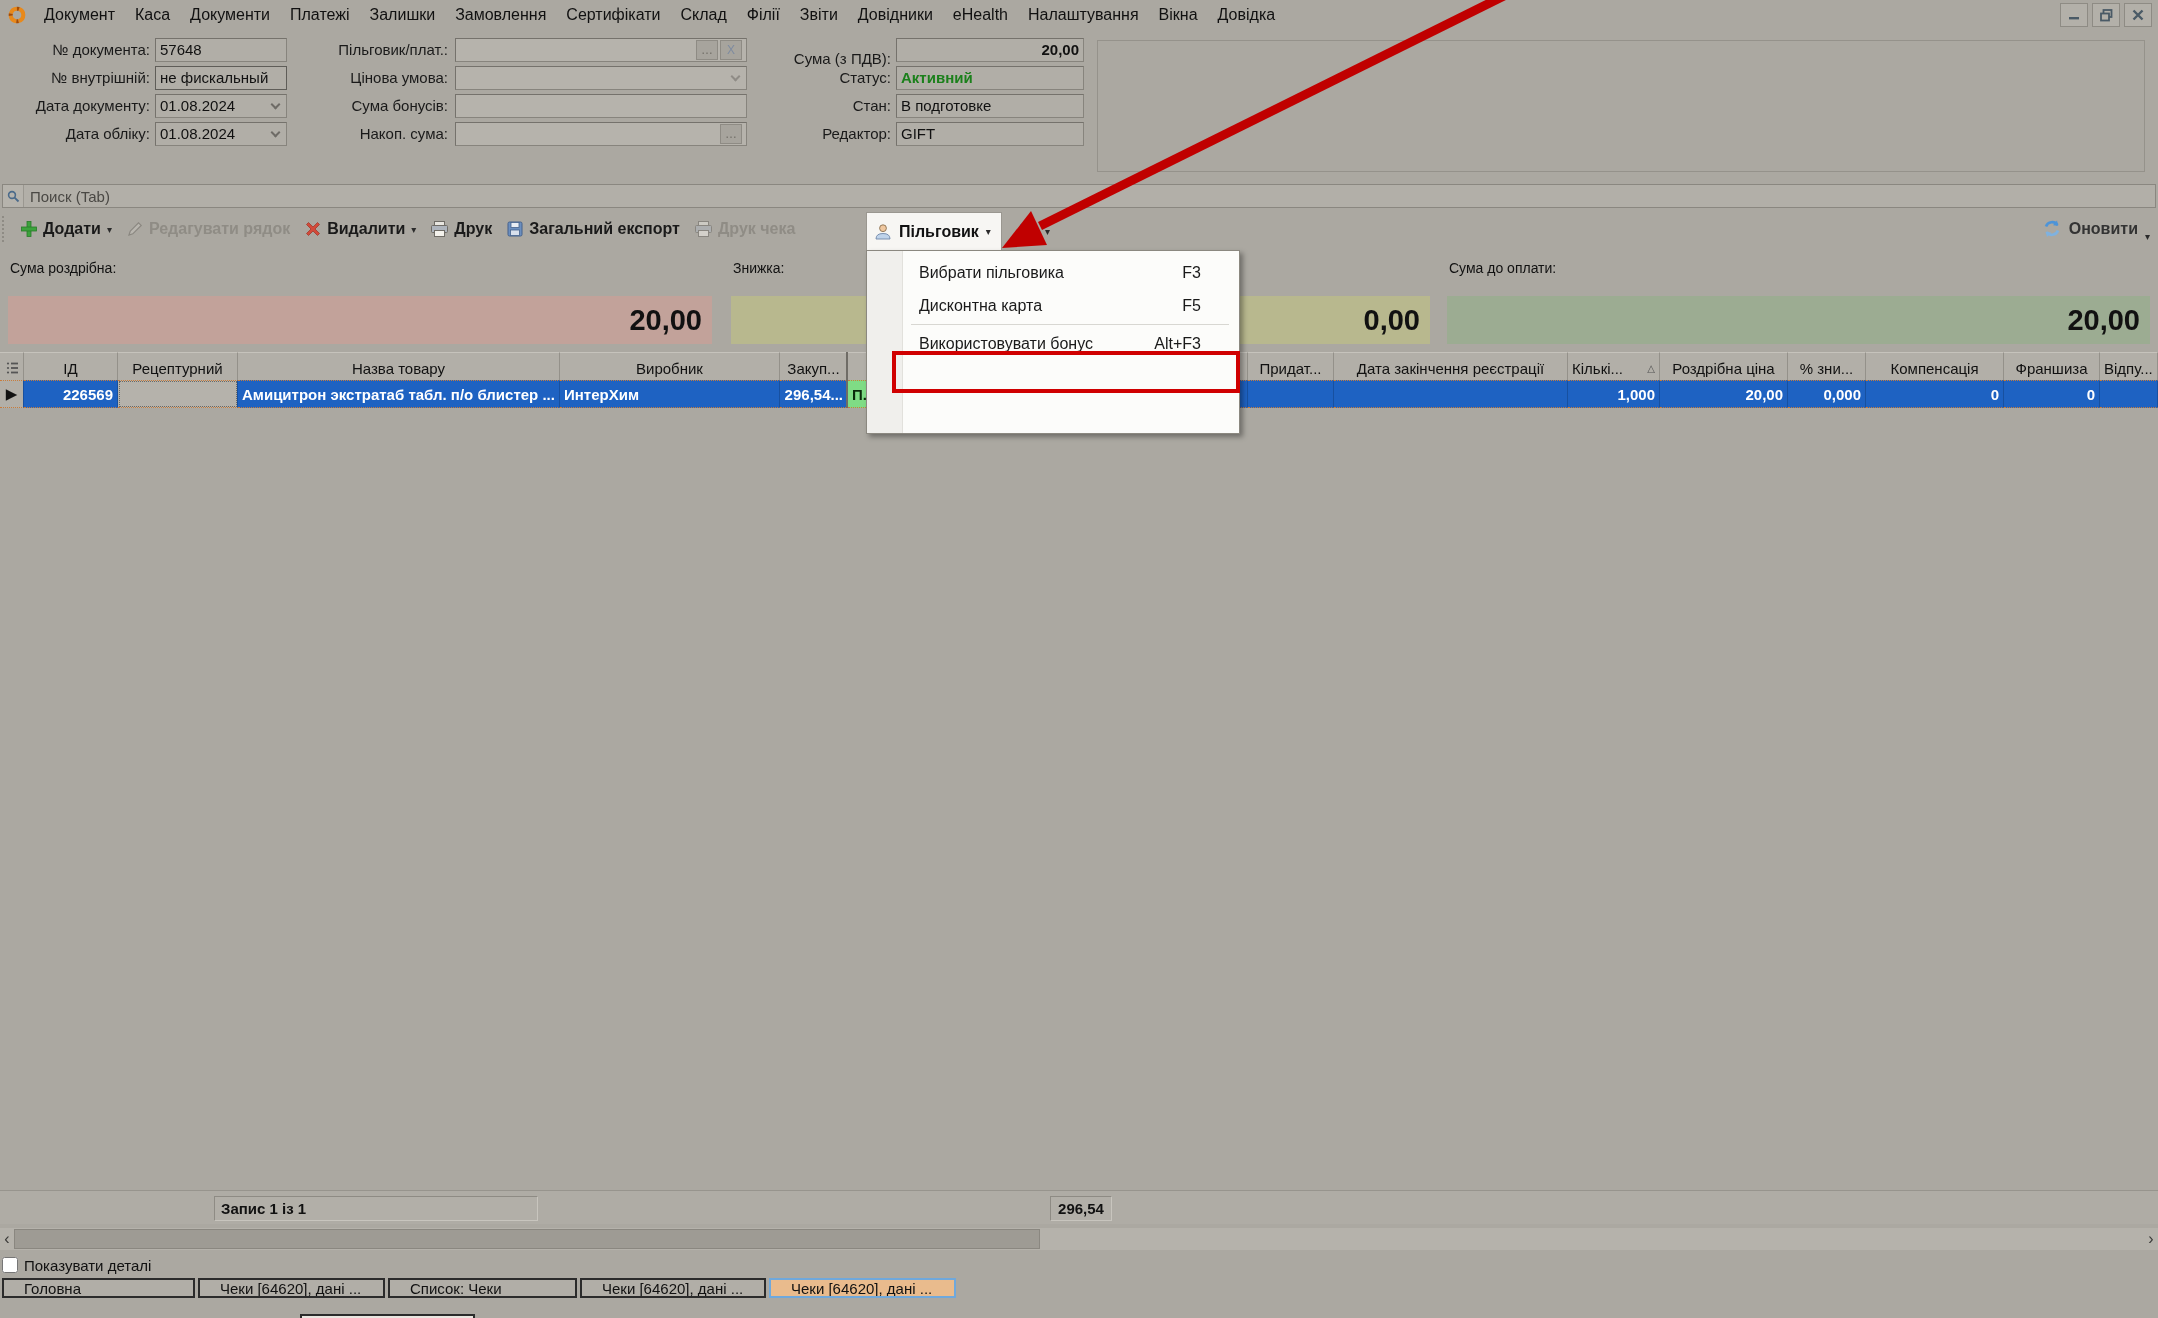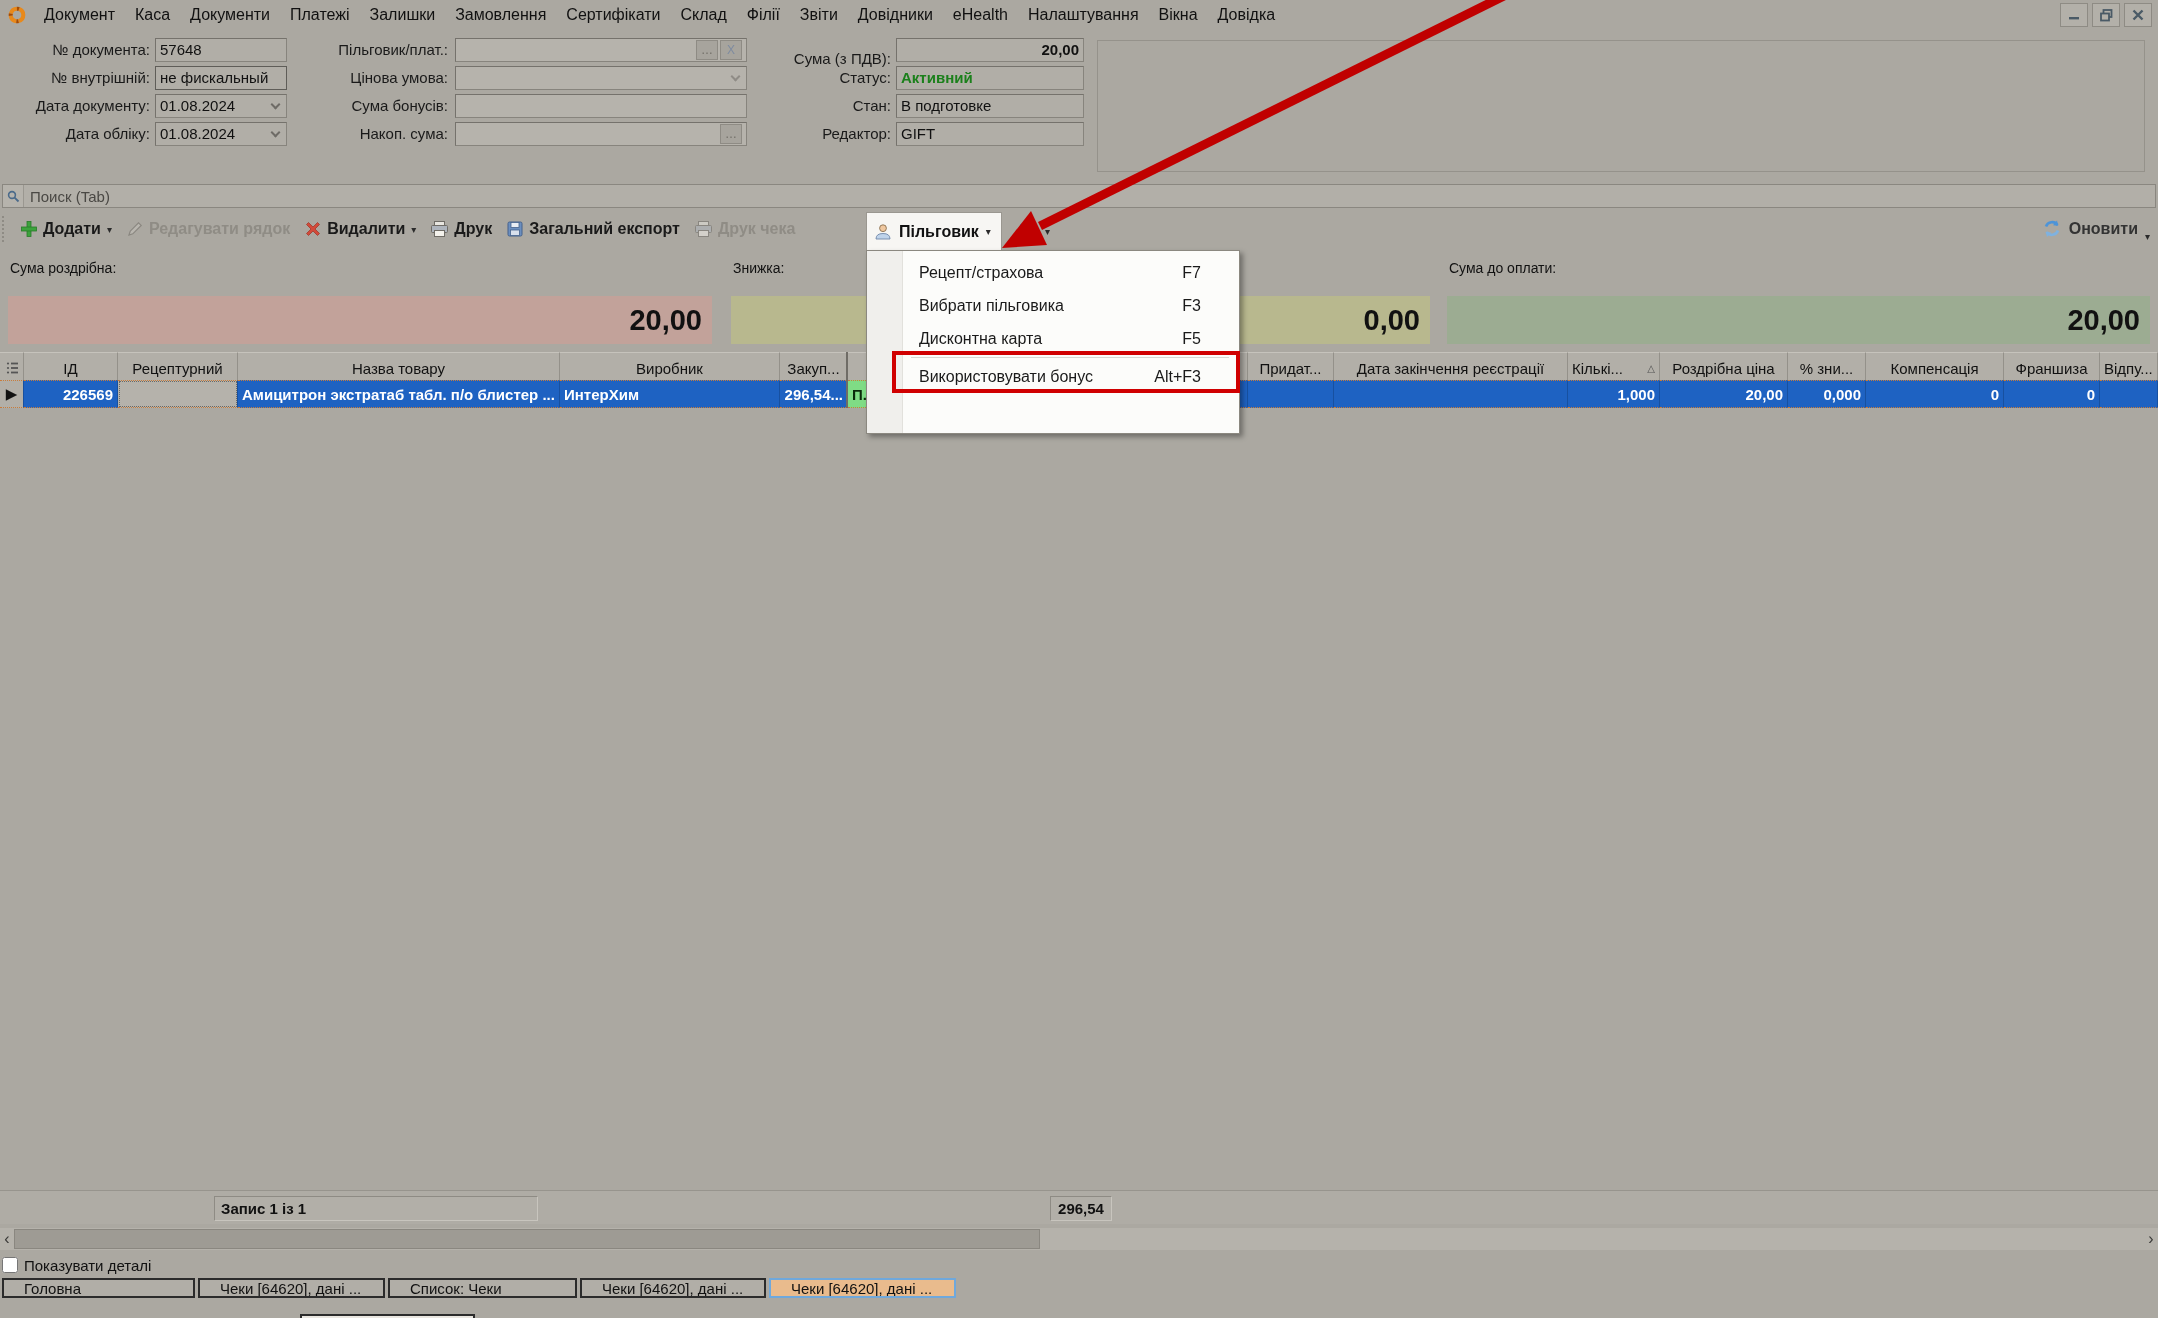--- a/index.html
+++ b/index.html
@@ -359,24 +359,20 @@
 <div class="td num" style="left:1660px; width:128px;">20,00</div>
 <div class="td num" style="left:1788px; width:78px;">0,000</div>
 <div class="td num" style="left:1866px; width:138px;">0</div>
 <div class="td num" style="left:2004px; width:96px;">0</div>
 <div class="td" style="left:2100px; width:58px;"></div>
 <div class="freeze-line"></div>
 
 <div id="ctx-menu" class="abs">
   <div class="gutter"></div>
   <div class="ctx-item">
-    <span class="lbl">Рецепт/страхова</span>
-    <span class="sc">F7</span>
-  </div>
-  <div class="ctx-item">
     <span class="lbl">Вибрати пільговика</span>
     <span class="sc">F3</span>
   </div>
   <div class="ctx-item">
     <span class="lbl">Дисконтна карта</span>
     <span class="sc">F5</span>
   </div>
   <div class="ctx-sep"></div>
   <div class="ctx-item">
     <span class="lbl">Використовувати бонус</span>

